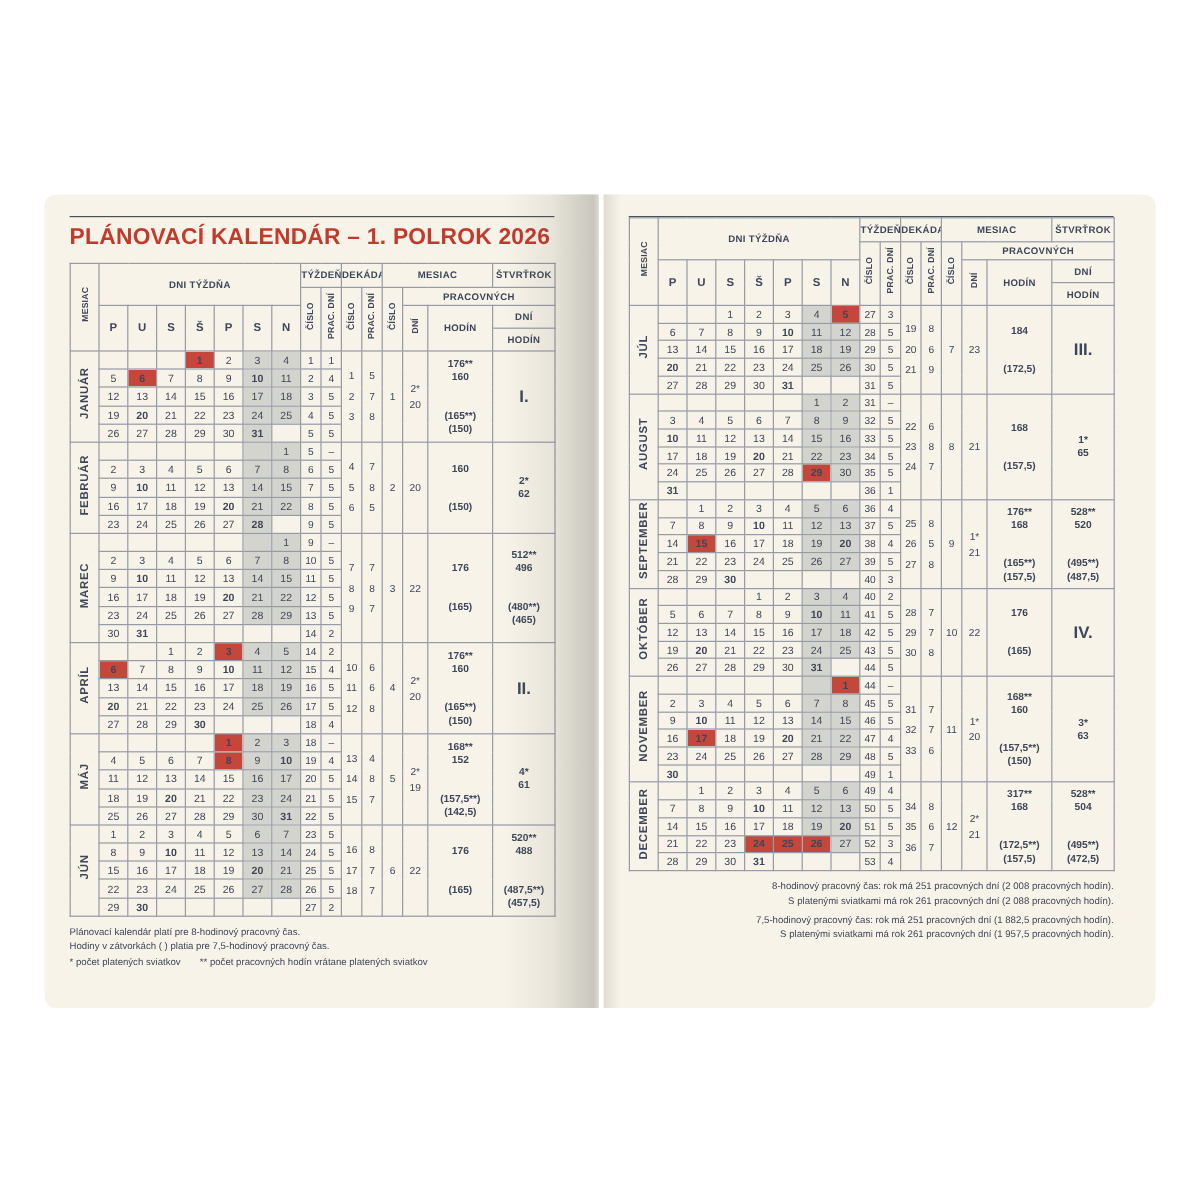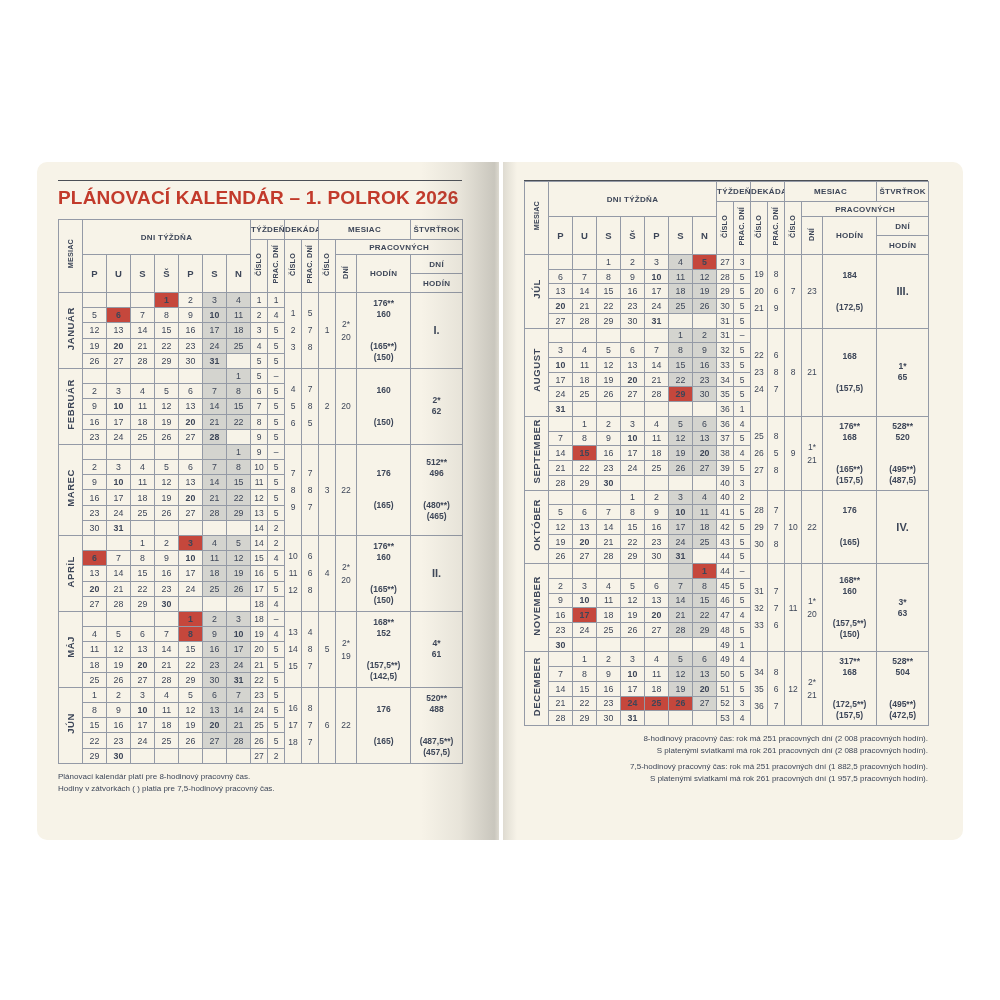--- a/index.html
+++ b/index.html
@@ -42,21 +42,21 @@
   td.bd{font-weight:700;}
   td.wno,td.wpd{font-size:8.5px;border-top-color:var(--glight);border-bottom-color:var(--glight);}
   td.mbot{border-bottom-color:var(--gdark);}
   .stack{display:flex;flex-direction:column;align-items:center;justify-content:center;}
   td.dek .stack,td.dekp .stack{gap:7px;font-size:8.5px;}
   td.mcis{font-size:8.5px;}
   td.mdni .stack{gap:3px;font-size:8.5px;}
   td.mhod,td.stv{font-size:8.5px;font-weight:700;}
   td.mhod .grp,td.stv .grp{line-height:1.3;}
   td.mhod .stack,td.stv .stack{gap:21px;}
-  td.stv .qlabel{font-size:11px;}
+  td.stv .qlabel{font-size:14px;}
   .notes{margin-top:7px;font-size:8px;line-height:1.55;color:var(--slate);width:404px;}
   .notes .legendrow{display:flex;gap:16px;}
   .notesR{text-align:right;}
   .notesR .mt{margin-top:3px;}
   .notesR b{font-weight:400;}
 </style>
 </head>
 <body>
 
 <div class="spread">
@@ -717,20 +717,24 @@
                 <td class="day c6 mbot"></td>
                 <td class="wno mbot">27</td>
                 <td class="wpd mbot">2</td>
               </tr>
             </tbody>
           </table>
         </div>
       <div class="notes" id="notesL">
           <div>Plánovací kalendár platí pre 8-hodinový pracovný čas.</div>
           <div>Hodiny v zátvorkách ( ) platia pre 7,5-hodinový pracovný čas.</div>
+          <div class="legendrow">
+            <span>* počet platených sviatkov</span>
+            <span>** počet pracovných hodín vrátane platených sviatkov</span>
+          </div>
         </div>
     </div>
   </div>
   <div class="page pR">
     <div class="inner">
       <div class="rule"></div>
       <div id="tableR">
           <table class="cal pg2">
             <colgroup>
               <col style="width: 24px;">

